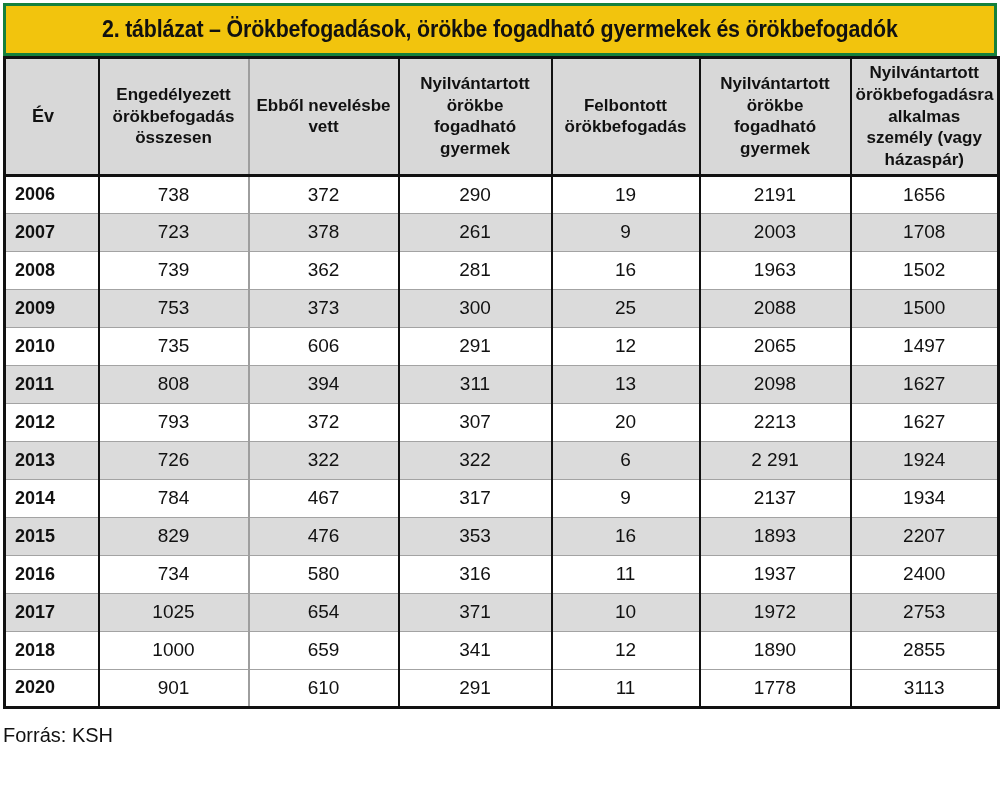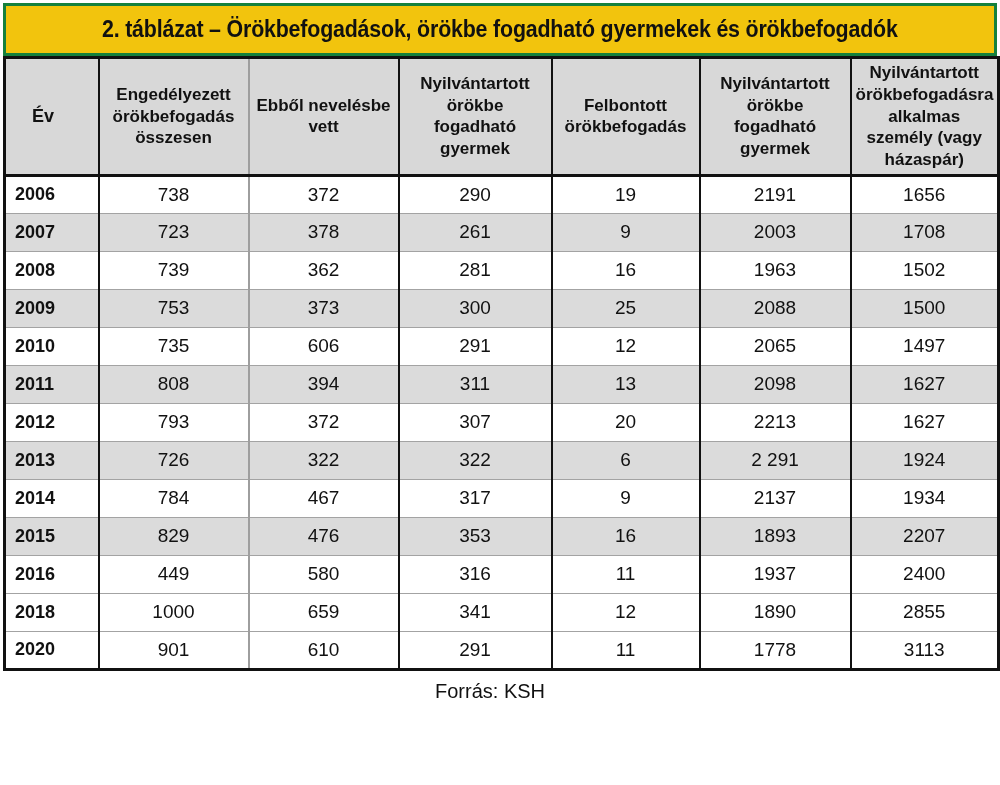--- a/index.html
+++ b/index.html
@@ -85,23 +85,24 @@
     padding-left: 9px;
   }
   
   th:nth-child(2), td:nth-child(2) {
     border-right: 2px solid #9E9E9E;
     margin-left: 48px;
   }
   .source {
     width: 994px;
     box-sizing: border-box;
-    text-align: center;
+    text-align: left;
     font-size: 20px;
     padding: 9px 20px 0 0;
+    margin-top: 6px;
   }
 </style>
 </head>
 <body>
 
 <div class="page">
 
   <div class="title-bar">
     <span class="title-text">2. táblázat – Örökbefogadások, örökbe fogadható gyermekek és örökbefogadók</span>
   </div>
@@ -213,26 +214,35 @@
           <td class="year">2015</td>
           <td>829</td>
           <td>476</td>
           <td>353</td>
           <td>16</td>
           <td>1893</td>
           <td>2207</td>
         </tr>
         <tr>
           <td class="year">2016</td>
-          <td>449</td>
+          <td>734</td>
           <td>580</td>
           <td>316</td>
           <td>11</td>
           <td>1937</td>
           <td>2400</td>
+        </tr>
+        <tr class="stripe">
+          <td class="year">2017</td>
+          <td>1025</td>
+          <td>654</td>
+          <td>371</td>
+          <td>10</td>
+          <td>1972</td>
+          <td>2753</td>
         </tr>
         <tr>
           <td class="year">2018</td>
           <td>1000</td>
           <td>659</td>
           <td>341</td>
           <td>12</td>
           <td>1890</td>
           <td>2855</td>
         </tr>

